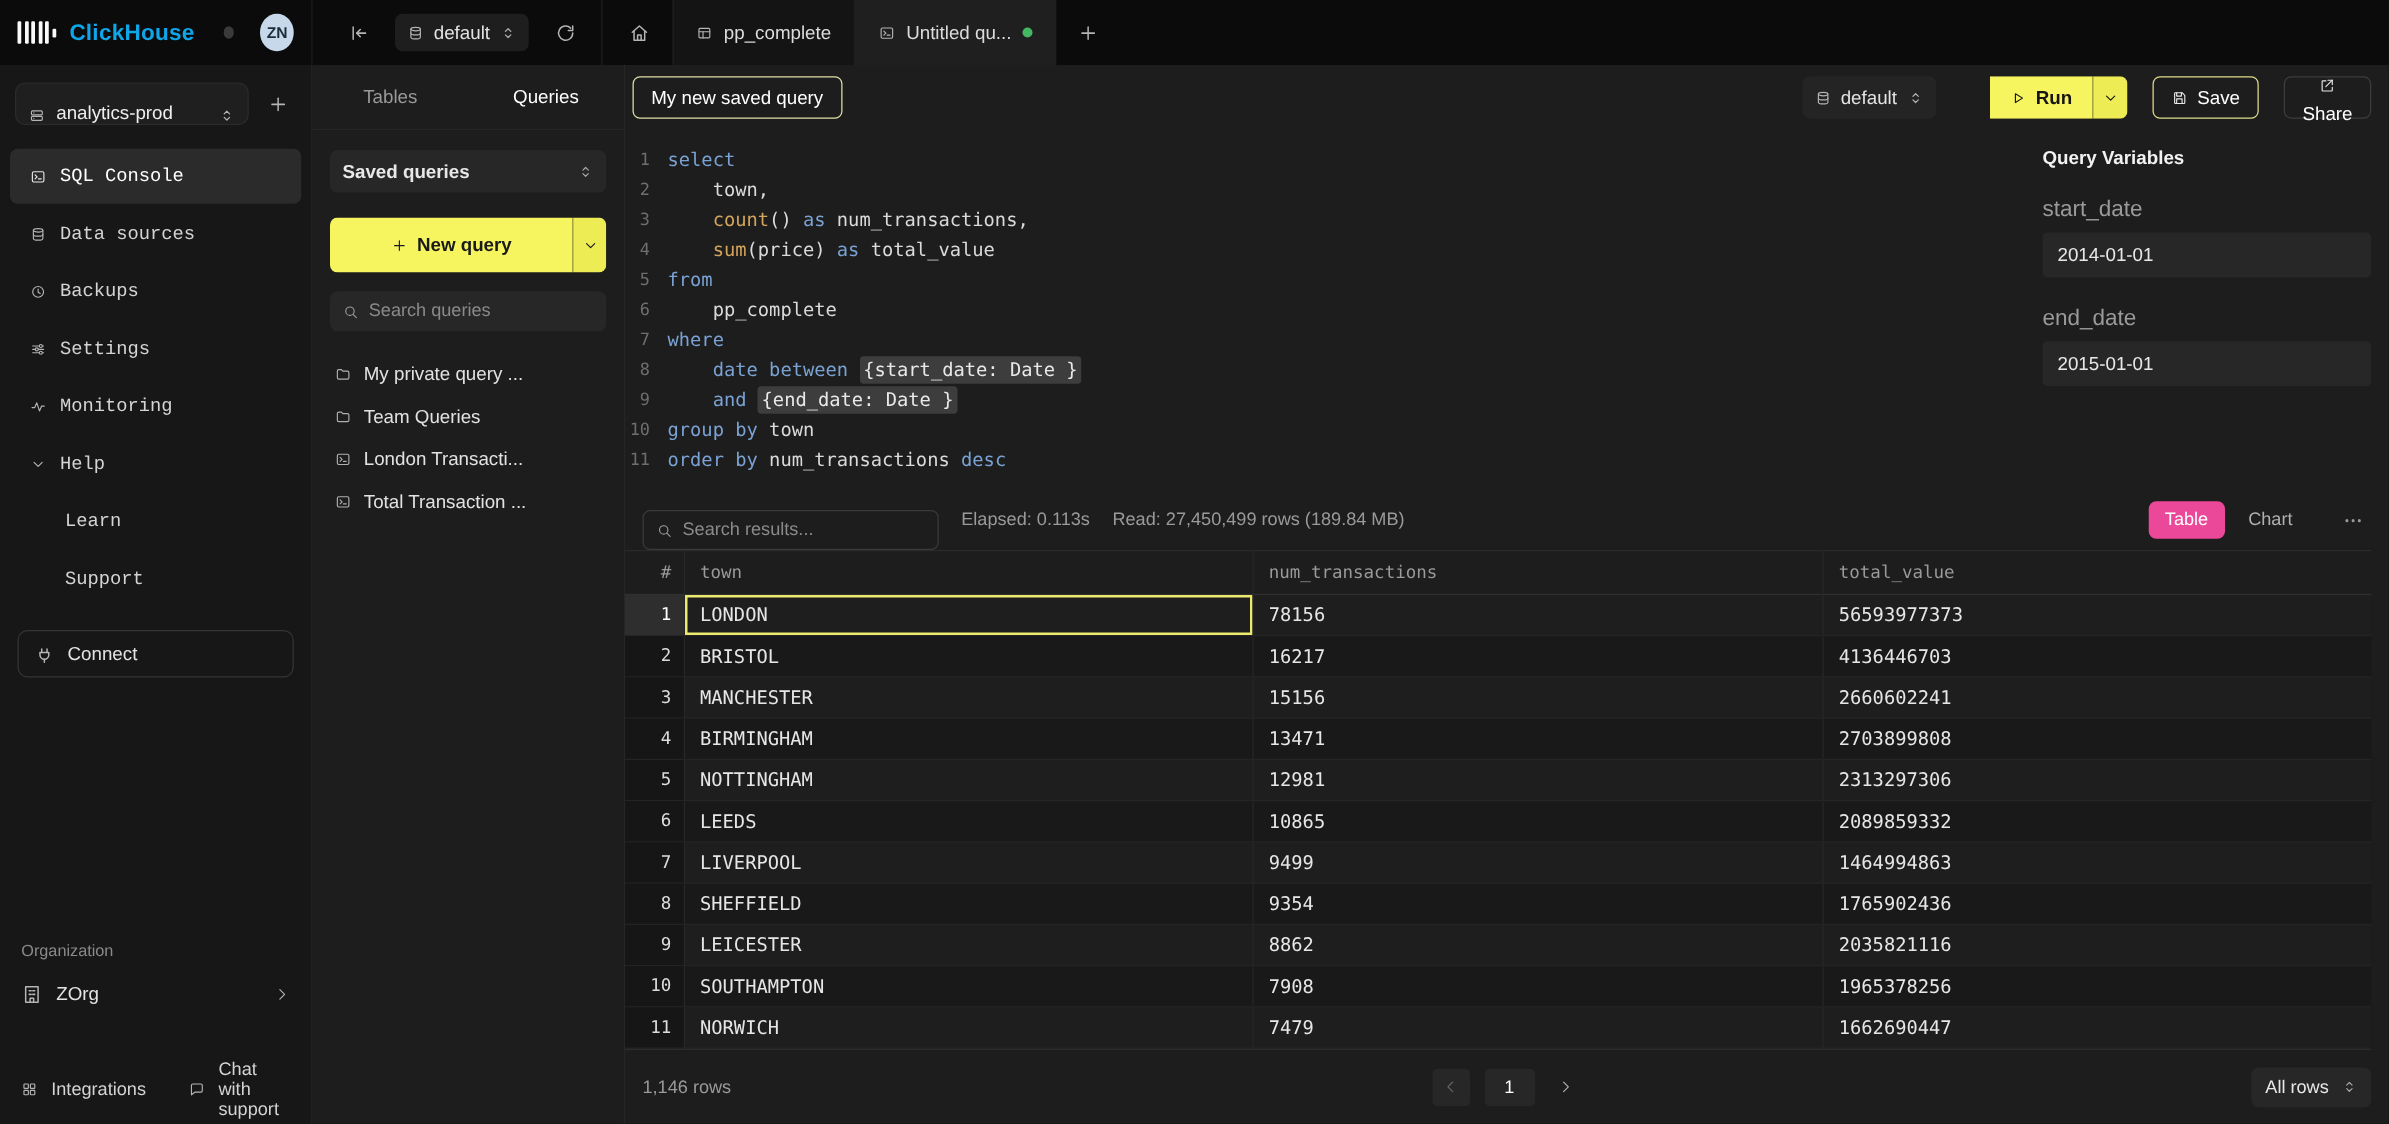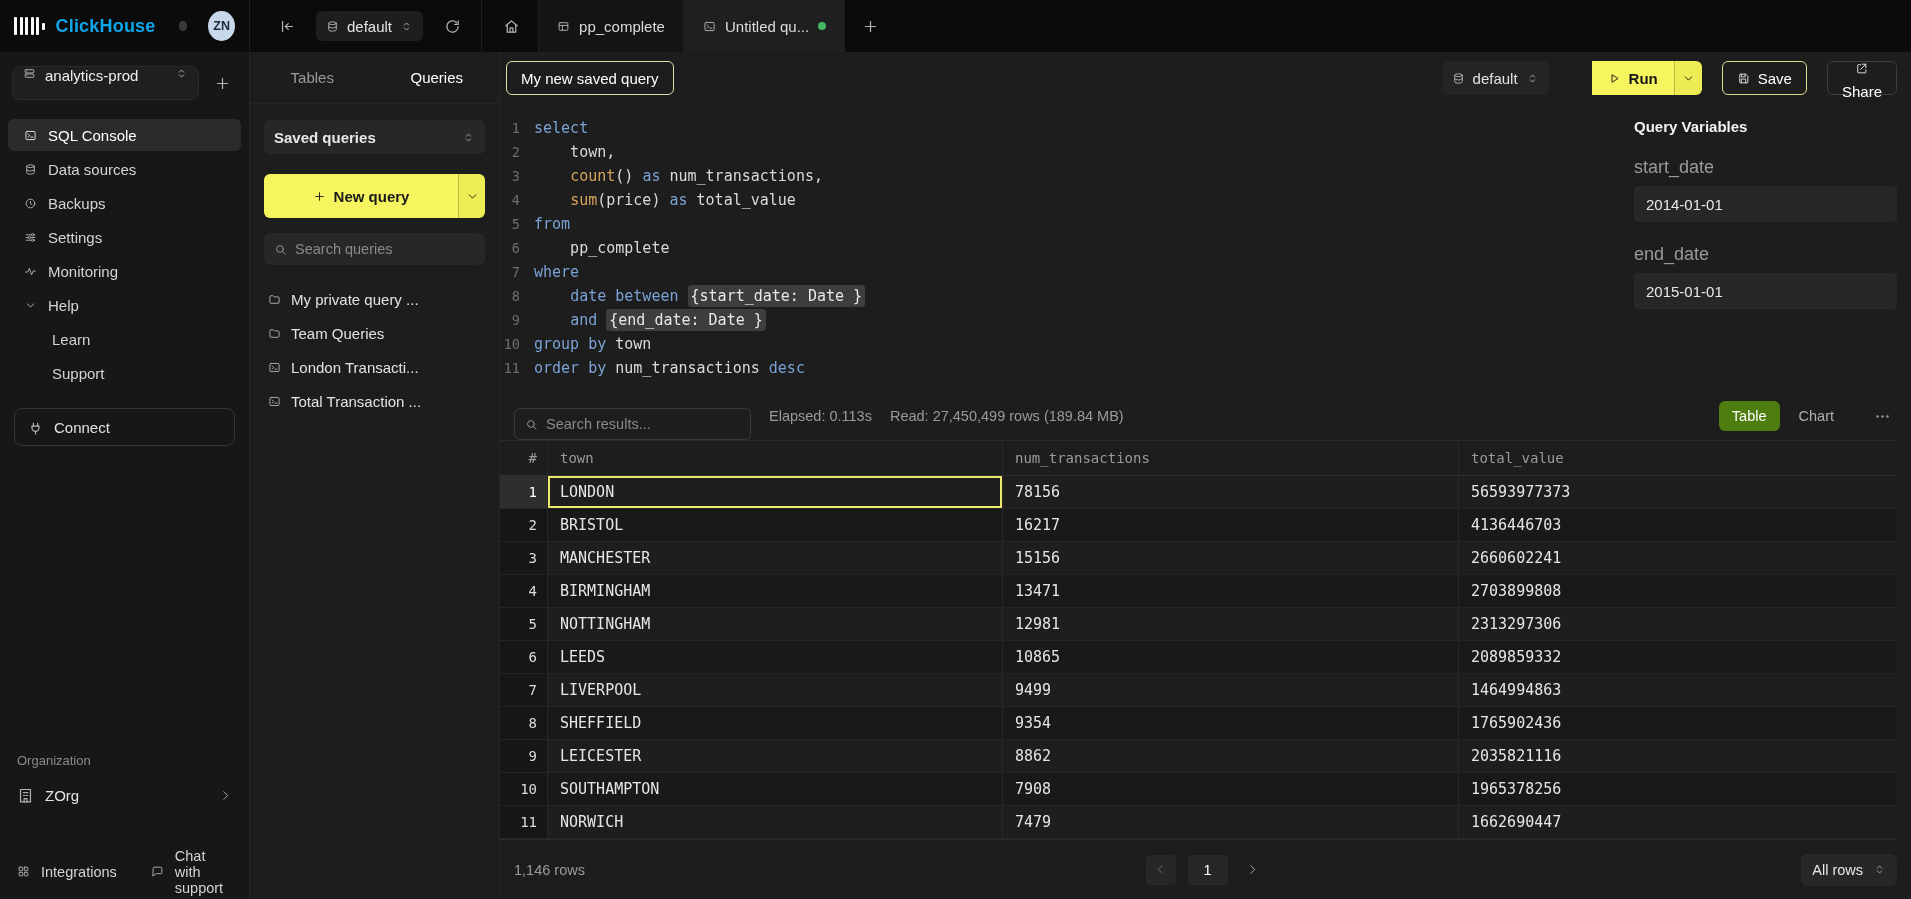--- a/index.html
+++ b/index.html
@@ -36,25 +36,25 @@
   .top-tab .ic{color:#b5b5b5;}
   .top-tab.active{background:#1f1f1f;}
   .newtab-btn{align-self:center;margin-left:10px;}
 
   
   .bodyrow{flex:1;display:flex;min-height:0;}
 
   
   .sidebar{width:250px;flex:0 0 250px;background:#171717;border-right:1px solid #262626;display:flex;flex-direction:column;padding-top:14px;}
   .ws-row{display:flex;align-items:center;gap:8px;margin:0 12px;}
-  .ws-pill{flex:1;height:34px;display:flex;align-items:flex-start;gap:9px;background:#1f1f1f;border:1px solid #2b2b2b;border-radius:8px;padding:0 10px;}
+  .ws-pill{flex:1;height:34px;display:flex;align-items:flex-end;gap:9px;background:#1f1f1f;border:1px solid #2b2b2b;border-radius:8px;padding:0 10px;}
   .ws-pill .ic{color:#b5b5b5;}
   .ws-name{flex:1;font-size:15px;color:#eee;white-space:nowrap;overflow:hidden;}
   .nav{margin-top:18px;display:flex;flex-direction:column;}
-  .nav-item{height:32px;display:flex;align-items:center;gap:11px;padding:0 16px;color:#d4d4d4;margin:1px 8px;border-radius:6px;}
+  .nav-item{height:44px;display:flex;align-items:center;gap:11px;padding:0 16px;color:#d4d4d4;margin:1px 8px;border-radius:6px;font-family:Liberation Mono, monospace;}
   .nav-item .ic{color:#b5b5b5;}
   .nav-item.active{background:#2b2b2b;color:#fff;}
   .nav-item.active .ic{color:#e8e8e8;}
   .nav-item.indent{padding-left:44px;}
   .connect-btn{margin:18px 14px 0;height:38px;border:1px solid #353535;border-radius:8px;display:flex;align-items:center;gap:10px;padding:0 12px;color:#e3e3e3;}
   .connect-btn .ic{color:#b5b5b5;}
   .side-spacer{flex:1;}
   .org-label{padding:0 17px;font-size:13px;color:#8a8a8a;margin-bottom:10px;}
   .org-row{height:34px;display:flex;align-items:center;gap:11px;padding:0 17px;color:#e3e3e3;}
   .org-row .ic{color:#b5b5b5;}
@@ -117,21 +117,21 @@
     padding:0 12px;font-size:15px;font-family:"Liberation Sans",sans-serif;outline:none;display:block;}
 
   
   .results{flex:1;display:flex;flex-direction:column;min-height:0;}
   .res-toolbar{height:48px;flex:0 0 48px;display:flex;align-items:center;gap:18px;padding:0 14px;}
   .res-search{width:237px;margin-top:0;}
   .stat{color:#9a9a9a;font-size:14.5px;white-space:nowrap;}
   .res-spacer{flex:1;}
   .view-btn{height:30px;padding:0 13px;border:none;border-radius:6px;background:transparent;color:#b0b0b0;
     font-size:14.5px;font-family:"Liberation Sans",sans-serif;}
-  .view-btn.active{background:#4d7c0f;color:#fff;}
+  .view-btn.active{background:#ec4899;color:#fff;}
   .more-btn{color:#9a9a9a;margin-left:2px;}
 
   .grid{margin-right:14px;font-family:"DejaVu Sans Mono",monospace;}
   .grow-cols{display:grid;grid-template-columns:48px 455px 456px 1fr;}
   .th{height:36px;display:flex;align-items:center;color:#9a9a9a;font-size:14px;padding:0 12px;
     border-bottom:1px solid #2f2f2f;border-top:1px solid #2a2a2a;}
   .th:not(:last-child){border-right:1px solid #272727;}
   .th.num{justify-content:flex-end;padding-right:10px;}
   .tr{height:33px;}
   .tr.odd{background:#1e1e1e;}

